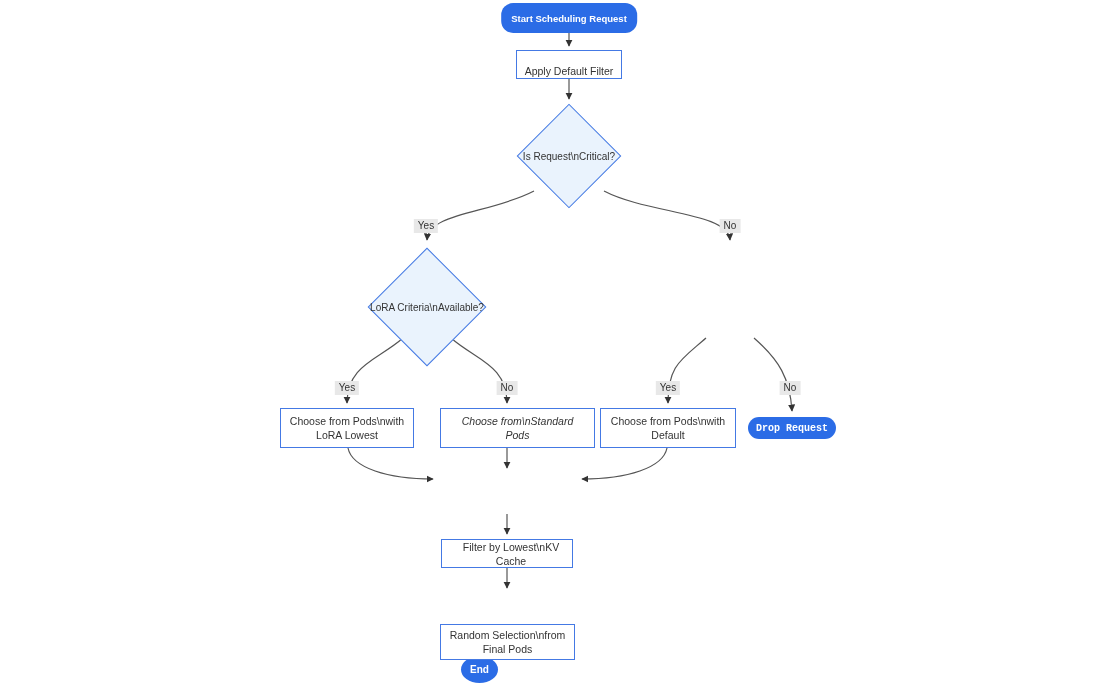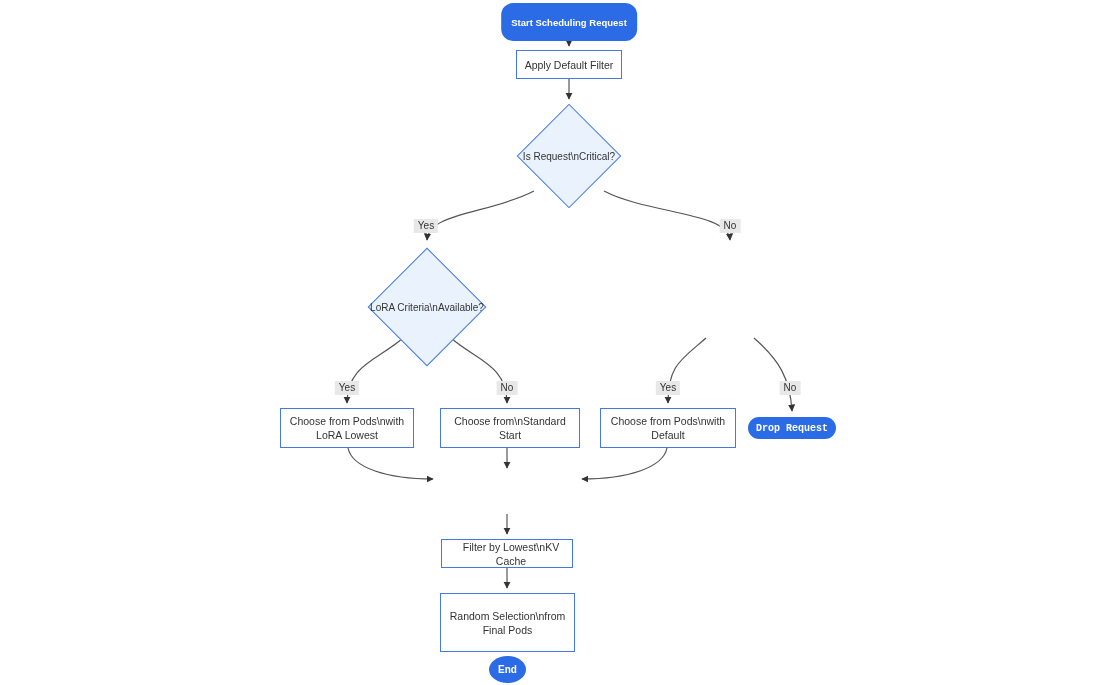--- a/index.html
+++ b/index.html
@@ -69,51 +69,51 @@
       <path d="M754,338 C779,360 790,378 792,411" marker-end="url(#arrow)"></path>
       <path d="M348,448 C352,468 388,479 433,479" marker-end="url(#arrow)"></path>
       <path d="M507,448 L507,468" marker-end="url(#arrow)"></path>
       <path d="M667,448 C663,468 627,479 582,479" marker-end="url(#arrow)"></path>
       <path d="M507,514 L507,534" marker-end="url(#arrow)"></path>
       <path d="M507,568 L507,588" marker-end="url(#arrow)"></path>
       <path d="M507,635 L507,651" marker-end="url(#arrow)"></path>
     </g>
   </svg>
 
-  <div class="node pill" style="left:569px;top:3px;height:38px;">Start Scheduling Request</div>
+  <div class="node pill" style="left:569px;top:3px;height:30px;">Start Scheduling Request</div>
 
   <div class="node pill" style="left:792px;top:417px;height:22px;font-size:10px;padding:0 8px;font-family:Liberation Mono, monospace;">Drop Request</div>
 
-  <div class="node ellipse" style="left:489px;top:656px;width:37px;height:27px;text-align:center;">End</div>
+  <div class="node ellipse" style="left:461px;top:656px;width:37px;height:27px;text-align:center;">End</div>
 
-  <div class="node rect" style="left:516px;top:50px;width:106px;height:29px;">
+  <div class="node rect" style="left:516px;top:50px;width:106px;height:29px;justify-content:flex-end;">
     <span>Apply Default Filter</span>
   </div>
 
   <div class="node rect" style="left:280px;top:408px;width:134px;height:40px;">
     <span>Choose from Pods\nwith</span>
     <span>LoRA Lowest</span>
   </div>
 
-  <div class="node rect" style="left:440px;top:408px;width:140px;height:40px;">
+  <div class="node rect" style="left:440px;top:408px;width:155px;height:40px;font-style:italic;">
     <span>Choose from\nStandard</span>
-    <span>Start</span>
+    <span>Pods</span>
   </div>
 
   <div class="node rect" style="left:600px;top:408px;width:136px;height:40px;">
     <span>Choose from Pods\nwith</span>
     <span>Default</span>
   </div>
 
 
   <div class="node rect" style="left:441px;top:539px;width:132px;height:29px;padding-left:8px;">
     <span>Filter by Lowest\nKV Cache</span>
   </div>
 
-  <div class="node rect" style="left:440px;top:593px;width:135px;height:59px;">
+  <div class="node rect" style="left:440px;top:624px;width:135px;height:36px;">
     <span>Random Selection\nfrom</span>
     <span>Final Pods</span>
   </div>
 
   <div class="diamond" style="left:532px;top:119px;width:74px;height:74px;">
     <div class="diamond-shape"></div>
     <span class="diamond-label">Is Request\nCritical?</span>
   </div>
 
   <div class="diamond" style="left:385px;top:265px;width:84px;height:84px;">

